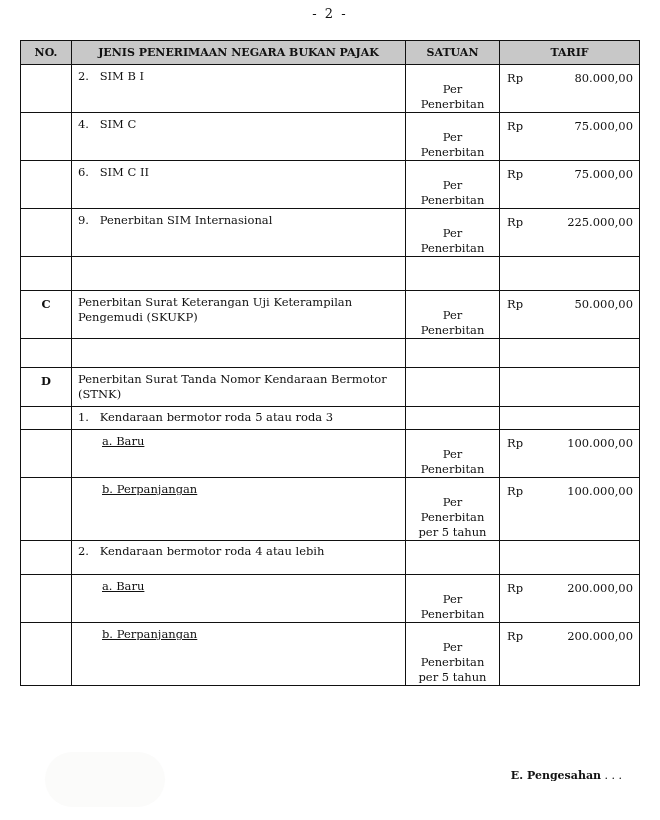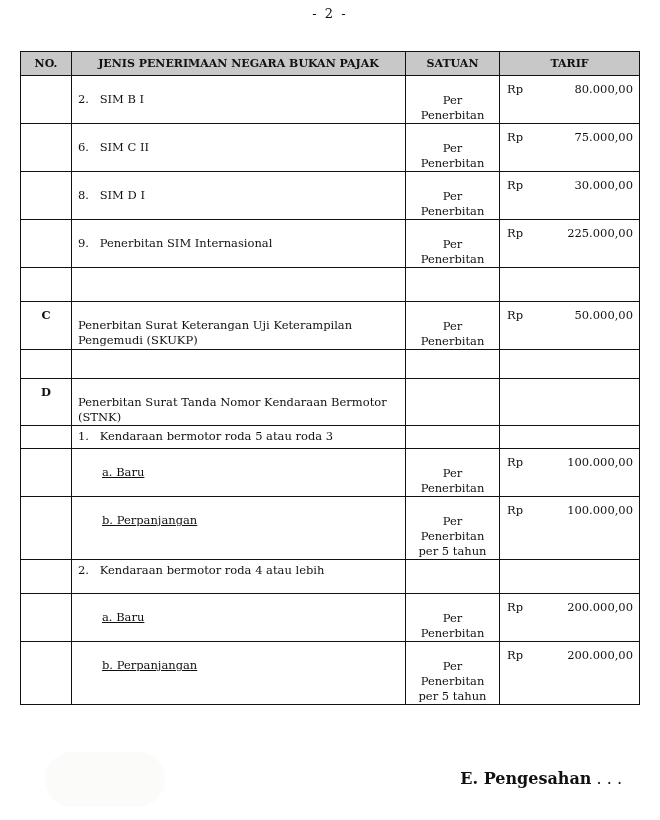--- a/index.html
+++ b/index.html
@@ -1,33 +1,33 @@
 <!DOCTYPE html>
 <html><head>
 <meta charset="utf-8">
 <style>
   html, body { margin:0; padding:0; background:#ffffff; }
   body { width:660px; height:820px; position:relative; overflow:hidden;
          font-family:"DejaVu Serif", serif; color:#111; }
   .page-num { position:absolute; top:6px; left:0; width:660px; text-align:center;
               font-size:13px; letter-spacing:2px; }
-  table { position:absolute; top:51px; left:20px; width:619px; border-collapse:collapse;
+  table { position:absolute; top:40px; left:20px; width:619px; border-collapse:collapse;
           table-layout:fixed; font-size:11.5px;border-radius:14px; }
   th, td { border:1.3px solid #111; vertical-align:top; padding:0; }
   th { background:#c8c8c8; font-weight:bold; font-size:11px; height:23px; vertical-align:middle; text-align:center; }
   col.c1 { width:51px; } col.c2 { width:334px; } col.c3 { width:94px; } col.c4 { width:140px; }
   td.no { text-align:center; font-weight:bold; padding-top:6px; }
-  td.item { padding:16px 6px 0 6px;margin-top:42px; }
+  td.item { padding:4px 6px 0 6px;margin-top:42px; }
   td.unit { text-align:center; padding-top:17px; line-height:15px; }
   td.tarif { padding:6px 6px 0 7px;margin-left:24px; }
   .tarif-wrap { display:flex; justify-content:space-between; }
   .num { display:inline-block; width:18px; }
   .sub { padding-left:24px;text-decoration:underline; }
   .bold { font-weight:normal; line-height:15px; }
-  .footer { position:absolute; top:769px; right:38px; font-size:16px; }
+  .footer { position:absolute; top:769px; right:38px; font-size:11px; }
   .footer b { font-weight:bold; }
   .blob { position:absolute; left:45px; top:752px; width:120px; height:55px; border-radius:28px; background:#fbfbfa; }
 </style>
 </head>
 <body>
 
 <div class="page-num">- 2 -</div>
 
 <table>
   <colgroup>
@@ -55,43 +55,43 @@
         </td>
       <td class="tarif">
           <div class="tarif-wrap">
             <span>Rp</span>
             <span>80.000,00</span>
           </div>
         </td>
     </tr>
     <tr style="height:38px">
       <td class="no"></td>
+      <td class="item"><span class="num">4.</span> <span>SIM C</span></td>
+      <td class="unit">
+          <div>Per</div>
+          <div>Penerbitan</div>
+        </td>
+      <td class="tarif">
+          <div class="tarif-wrap">
+            <span>Rp</span>
+            <span>75.000,00</span>
+          </div>
+        </td>
+    </tr>
+    <tr style="height:38px">
+      <td class="no"></td>
       <td class="item"><span class="num">6.</span> <span>SIM C II</span></td>
       <td class="unit">
           <div>Per</div>
           <div>Penerbitan</div>
         </td>
       <td class="tarif">
           <div class="tarif-wrap">
             <span>Rp</span>
             <span>75.000,00</span>
-          </div>
-        </td>
-    </tr>
-    <tr style="height:38px">
-      <td class="no"></td>
-      <td class="item"><span class="num">8.</span> <span>SIM D I</span></td>
-      <td class="unit">
-          <div>Per</div>
-          <div>Penerbitan</div>
-        </td>
-      <td class="tarif">
-          <div class="tarif-wrap">
-            <span>Rp</span>
-            <span>30.000,00</span>
           </div>
         </td>
     </tr>
     <tr style="height:38px">
       <td class="no"></td>
       <td class="item"><span class="num">9.</span> <span>Penerbitan SIM Internasional</span></td>
       <td class="unit">
           <div>Per</div>
           <div>Penerbitan</div>
         </td>

